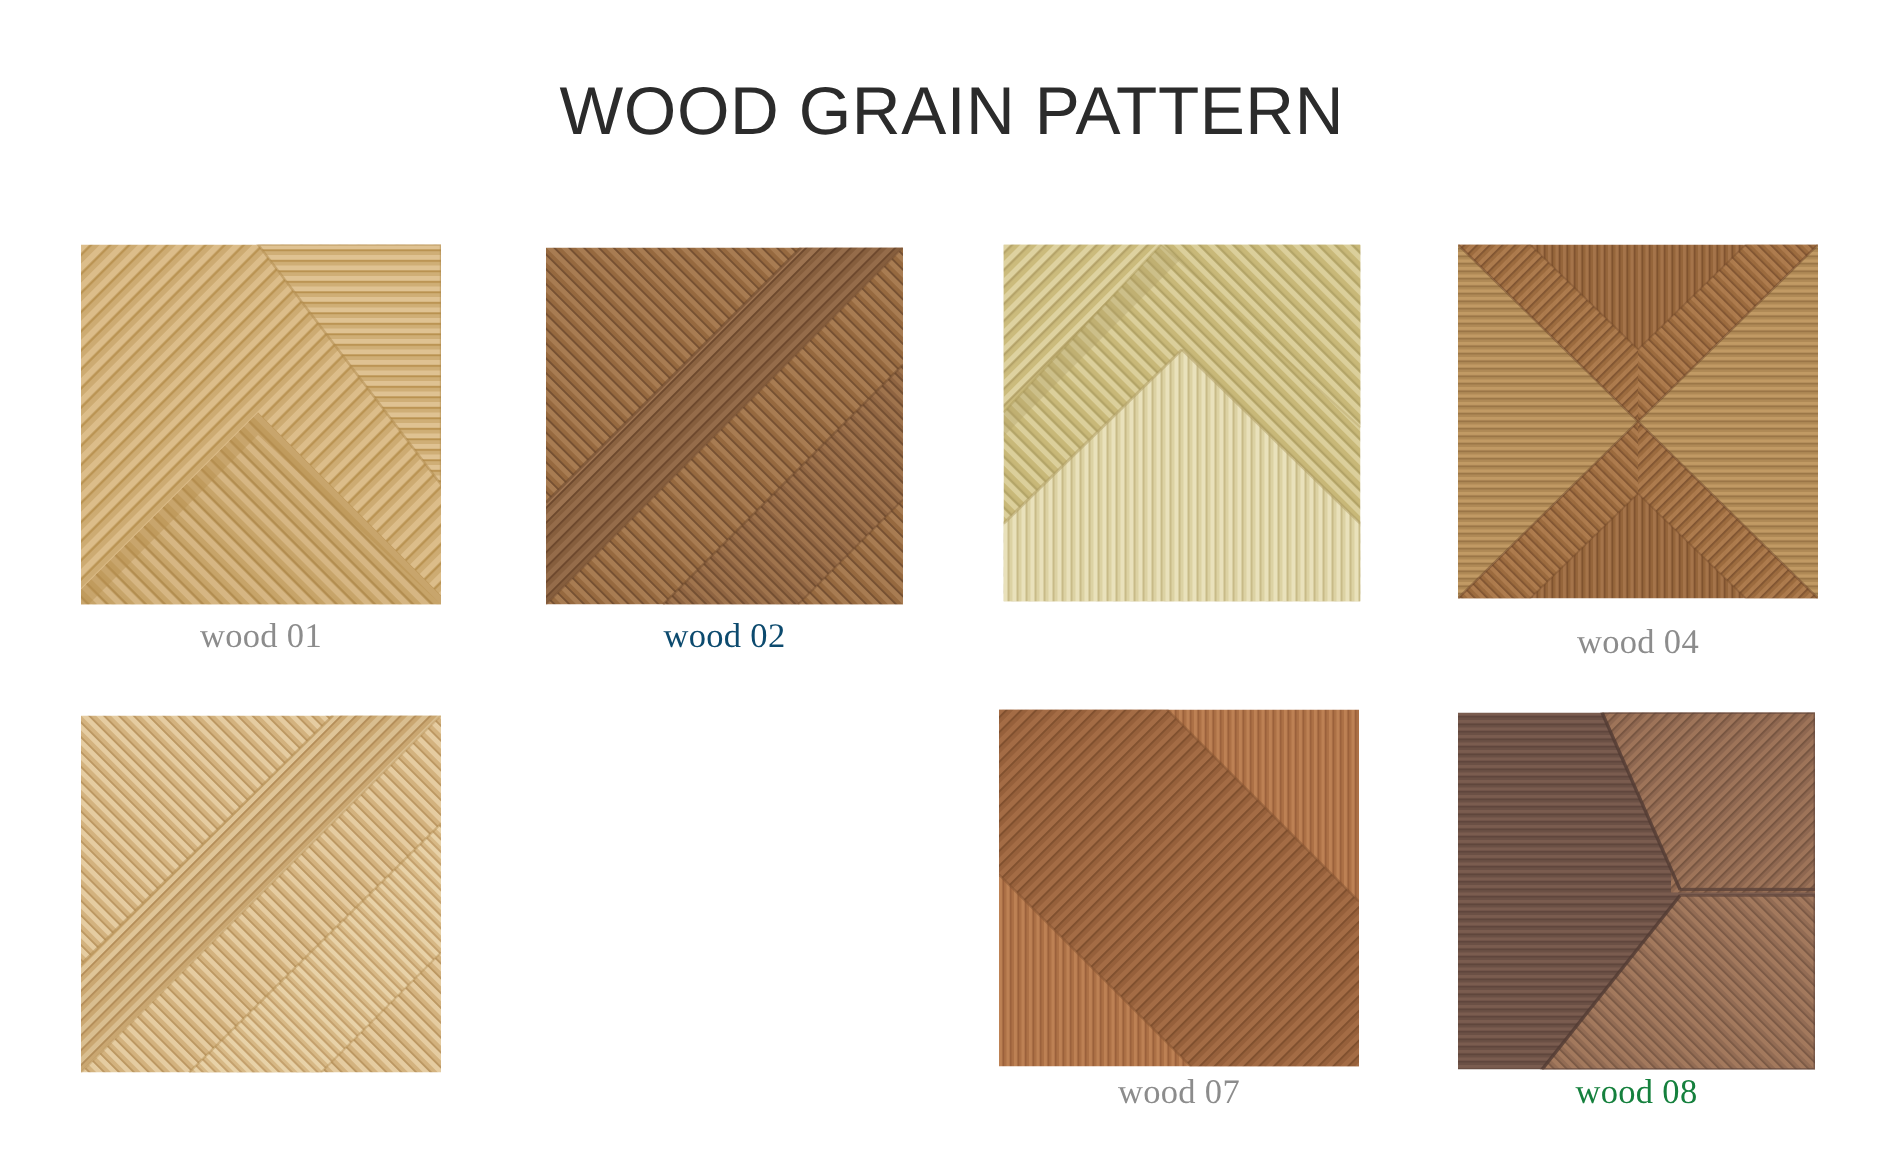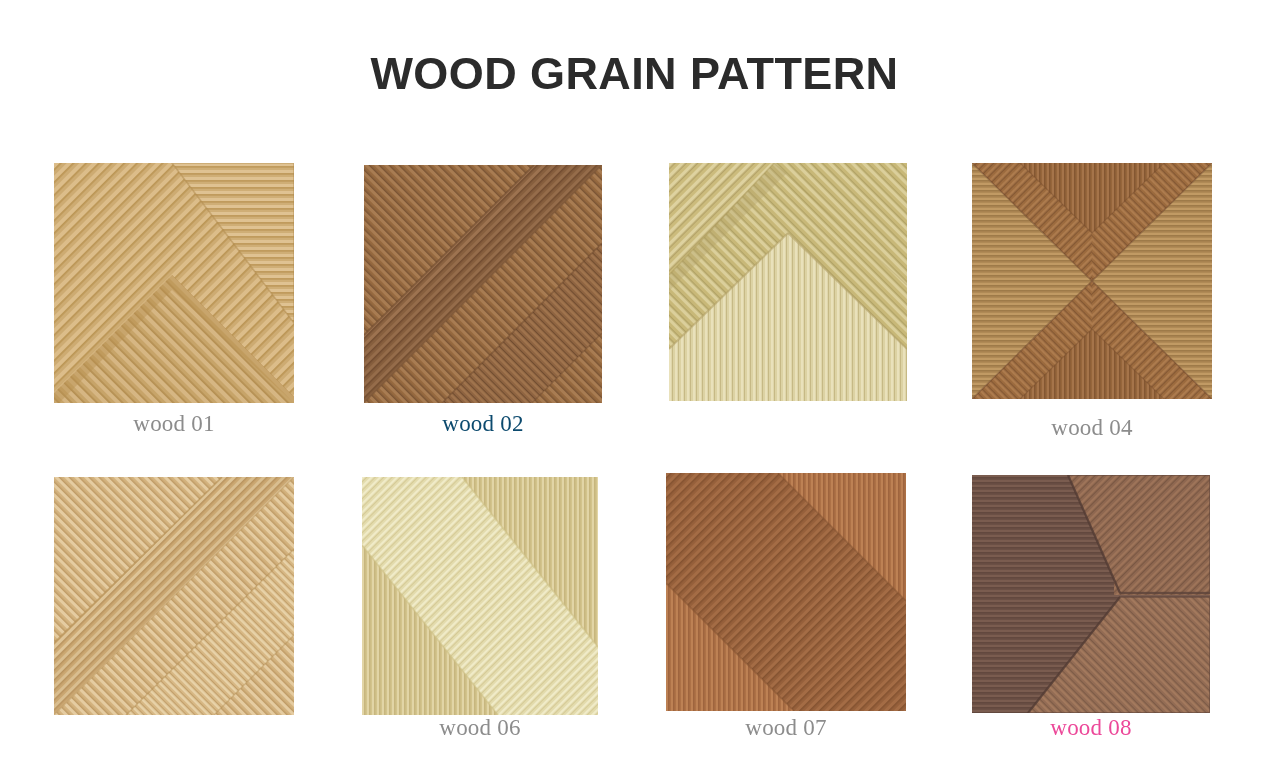--- a/index.html
+++ b/index.html
@@ -20,21 +20,21 @@
     height: 783px;
     background: #ffffff;
   }
   .page-title {
     position: absolute;
     left: 0; top: 48px;
     width: 1269px;
     text-align: center;
     font-family: "Liberation Sans", sans-serif;
     font-size: 45px;
-    font-weight: 700;
+    font-weight: 400;
     letter-spacing: 0.4px;
     color: #2b2b2b;
     white-space: nowrap;
   }
   .grid {
     position: absolute;
     left: 16px; top: 0;
     width: 1269px; height: 665px; margin-top: 21px;
   }
   .cell {
@@ -223,41 +223,20 @@
         <polygon points="0,238 160,238 240,158 240,72 72,238" fill="url(#g5c)"></polygon>
         <polygon points="0,166 168,0 240,0 0,238" fill="url(#g5b)"></polygon>
         <polygon points="0,182 184,0 240,0 0,238" fill="#bb9660" opacity="0.14"></polygon>
         <line x1="0" y1="166" x2="168" y2="0" stroke="#b08a4e" stroke-width="1.8" opacity="0.5"></line>
         <line x1="0" y1="238" x2="240" y2="0" stroke="#b08a4e" stroke-width="1.4" opacity="0.32"></line>
         <line x1="240" y1="72" x2="72" y2="238" stroke="#b08a4e" stroke-width="1.6" opacity="0.42"></line>
         <line x1="240" y1="158" x2="160" y2="238" stroke="#b08a4e" stroke-width="1.4" opacity="0.38"></line>
       </svg>
     </div>
 
-    <div class="cell" style="left:346px; top:456px; width:236px; height:238px;">
-      <svg class="tile" width="236" height="238" viewBox="0 0 236 238">
-        <defs>
-          <pattern id="g6v" width="5" height="5" patternUnits="userSpaceOnUse">
-            <rect width="5" height="5" fill="#d3c48c"></rect>
-            <rect width="2.3" height="5" fill="#e2d5a6"></rect>
-            <rect x="2.3" width="1" height="5" fill="#c0ae75"></rect>
-          </pattern>
-          <pattern id="g6d" width="6" height="6" patternUnits="userSpaceOnUse" patternTransform="rotate(45)">
-            <rect width="6" height="6" fill="#e3dbad"></rect>
-            <rect width="2.7" height="6" fill="#f0ebc8"></rect>
-            <rect x="2.7" width="1.1" height="6" fill="#d2c68f"></rect>
-          </pattern>
-        </defs>
-        <rect width="236" height="238" fill="url(#g6v)"></rect>
-        <polygon points="0,0 100,0 236,170 236,238 136,238 0,68" fill="url(#g6d)"></polygon>
-        <line x1="100" y1="0" x2="236" y2="170" stroke="#cdbf83" stroke-width="1.8" opacity="0.55"></line>
-        <line x1="0" y1="68" x2="136" y2="238" stroke="#cdbf83" stroke-width="1.8" opacity="0.55"></line>
-      </svg>
-      <div class="tile-label" style="left: 0px; top: 238px; width: 236px; color: rgb(140, 140, 140);">wood 06</div>
-    </div>
 
     <div class="cell" style="left:650px; top:452px; width:240px; height:238px;">
       <svg class="tile" width="240" height="238" viewBox="0 0 240 238">
         <defs>
           <pattern id="g7v" width="5" height="5" patternUnits="userSpaceOnUse">
             <rect width="5" height="5" fill="#ad7146"></rect>
             <rect width="2.3" height="5" fill="#bd8154"></rect>
             <rect x="2.3" width="1" height="5" fill="#965c38"></rect>
           </pattern>
           <pattern id="g7d" width="7" height="7" patternUnits="userSpaceOnUse" patternTransform="rotate(45)">
@@ -297,17 +276,17 @@
         <polygon points="100,0 238,0 238,104 152,104 152,20" fill="url(#g8d1)"></polygon>
         <polygon points="100,0 152,20 152,104 238,104 238,120 142,120 142,14" fill="url(#g8d1)"></polygon>
         <polygon points="238,0 238,118 148,118 96,0" fill="url(#g8d1)"></polygon>
         <polygon points="238,122 238,238 56,238 148,122" fill="url(#g8d2)"></polygon>
         <polygon points="148,118 96,0 238,0 238,118" fill="none" stroke="#5c433a" stroke-width="2" opacity="0.55"></polygon>
         <polygon points="148,122 238,122 238,238 56,238" fill="none" stroke="#5c433a" stroke-width="2" opacity="0.55"></polygon>
         <line x1="148" y1="118" x2="238" y2="118" stroke="#5c433a" stroke-width="2.4" opacity="0.6"></line>
         <line x1="96" y1="0" x2="148" y2="118" stroke="#4f3932" stroke-width="2.2" opacity="0.6"></line>
         <line x1="148" y1="122" x2="56" y2="238" stroke="#4f3932" stroke-width="2.2" opacity="0.6"></line>
       </svg>
-      <div class="tile-label" style="left: 0px; top: 240px; width: 238px; color: #ec4899;">wood 08</div>
+      <div class="tile-label" style="left: 0px; top: 240px; width: 238px; color: #15803d;">wood 08</div>
     </div>
 
   </div>
 </div>
 
 </body></html>

